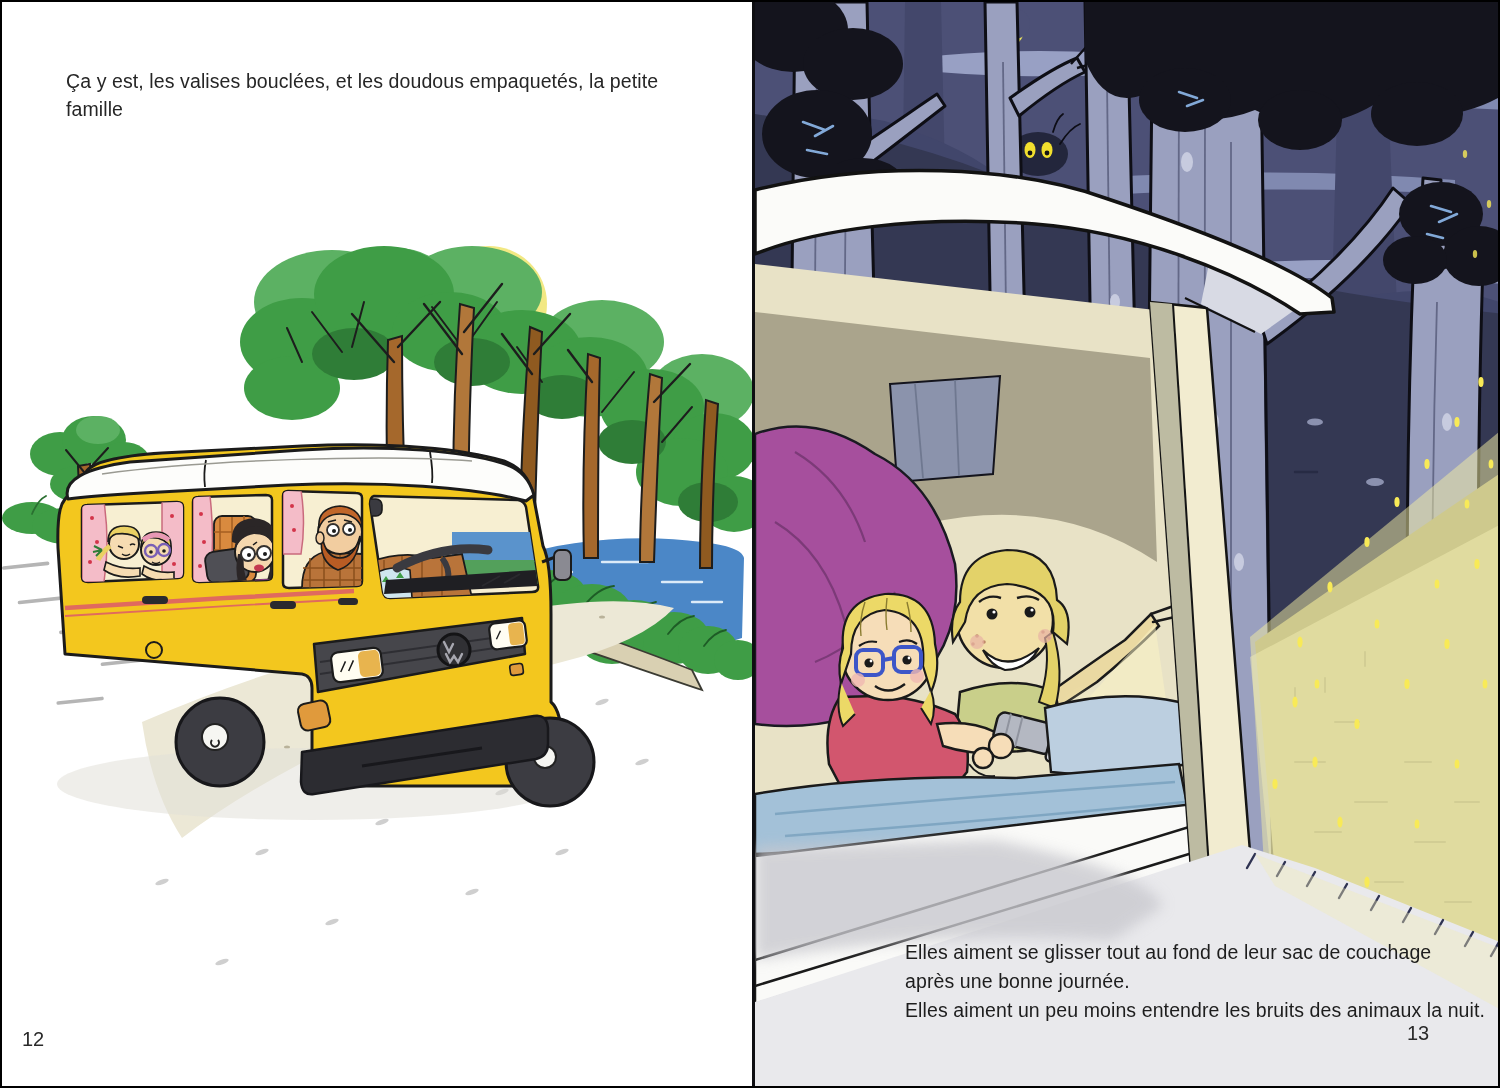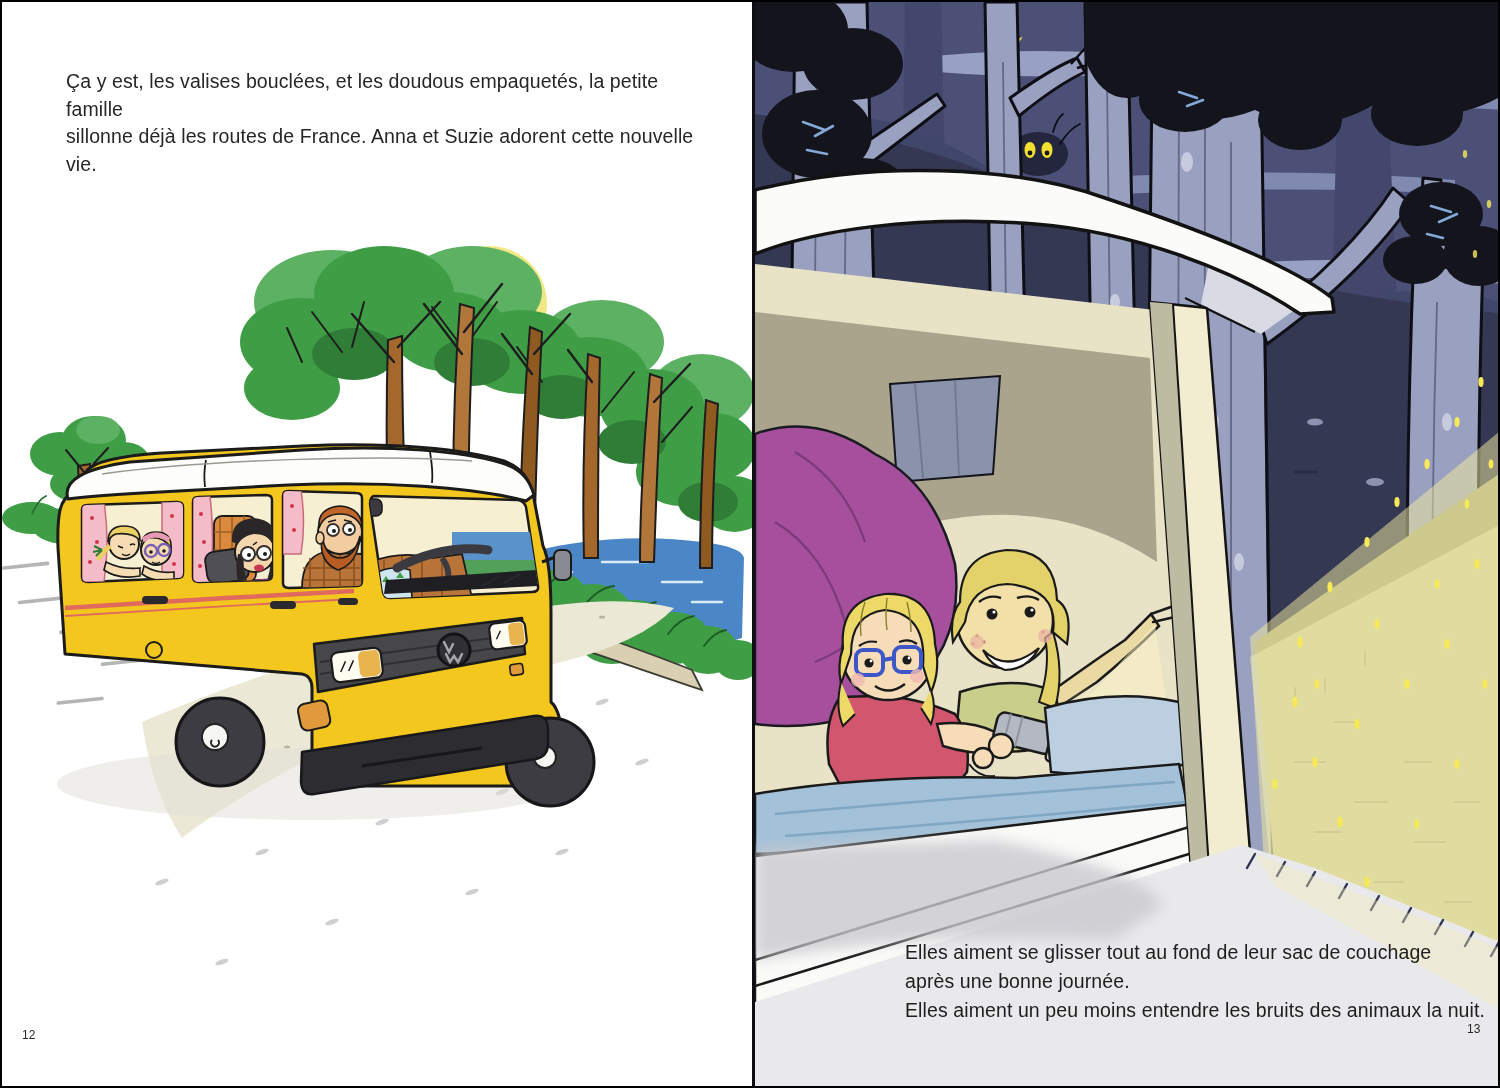--- a/index.html
+++ b/index.html
@@ -6,23 +6,23 @@
   .spread{position:relative;width:1500px;height:1088px;background:#404040;
           border:2px solid #000;box-sizing:border-box;overflow:hidden;
           font-family:"Liberation Sans", sans-serif;}
   .page{position:absolute;top:0;height:1088px;overflow:hidden;}
   .page-left{left:0;width:750px;background:#fff;}
   .page-right{left:750px;width:750px;background:#4c5076;border-left:3px solid #0e0e12;box-sizing:border-box;}
   .story-text{position:absolute;left:64px;top:66px;width:650px;
               font-size:19.5px;line-height:27.5px;color:#262626;letter-spacing:.1px;}
   .caption-text{position:absolute;left:150px;top:936px;width:600px;
               font-size:19.5px;line-height:29px;color:#1d1d1d;letter-spacing:.1px;}
-  .pageno{position:absolute;font-size:12px;color:#2a2a2a;text-align:right;}
+  .pageno{position:absolute;font-size:20px;color:#2a2a2a;text-align:right;}
   .pageno-left{left:20px;top:1026px;}
-  .pageno-right{left:712px;top:1020px;}
+  .pageno-right{left:652px;top:1020px;}
   svg{position:absolute;left:0;top:0;display:block;}
   text,div{cursor:default;}
 </style>
 </head>
 <body>
 
 <div class="spread">
 
   <div class="page page-left">
 
@@ -374,21 +374,20 @@
 
         <g>
           <path d="M540,560 L556,554" stroke="#1b1b1b" stroke-width="3"></path>
           <rect x="552" y="548" width="17" height="30" rx="6" fill="#8a8a92" stroke="#1b1b1b" stroke-width="2"></rect>
         </g>
       </g>
     </svg>
 
     <div class="story-text">
       <div>Ça y est, les valises bouclées, et les doudous empaquetés, la petite famille</div>
-      <div>sillonne déjà les routes de France. Anna et Suzie adorent cette nouvelle vie.</div>
     </div>
     <div class="pageno pageno-left">12</div>
   </div>
 
   <div class="page page-right">
 
     <svg width="750" height="1088" viewBox="0 0 750 1088">
       <defs>
           <filter id="soft" x="-30%" y="-30%" width="160%" height="160%">
             <feGaussianBlur stdDeviation="7"></feGaussianBlur>

